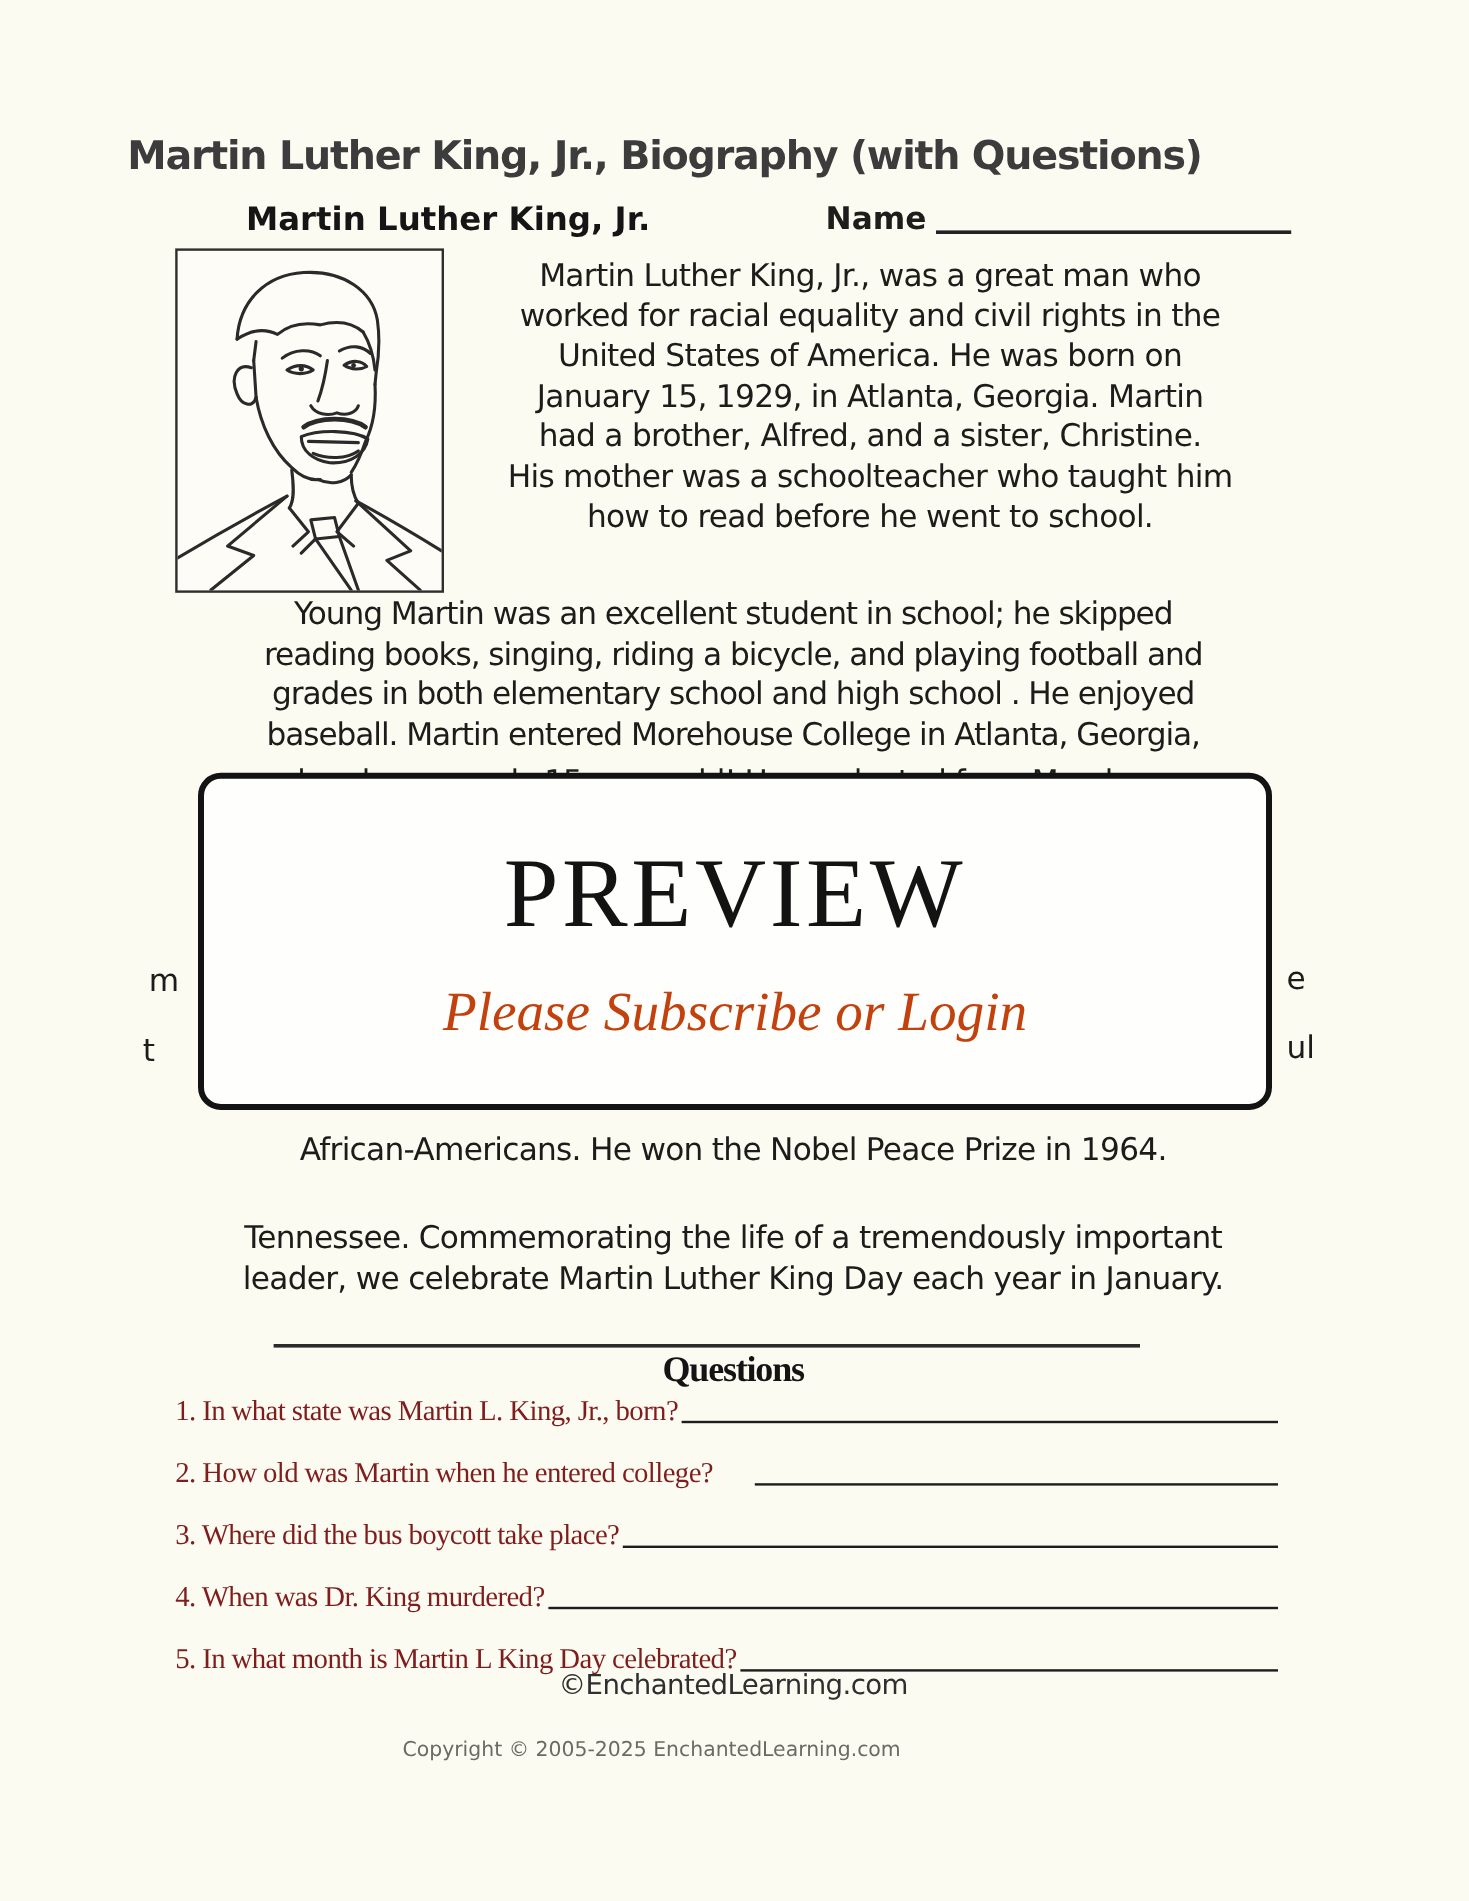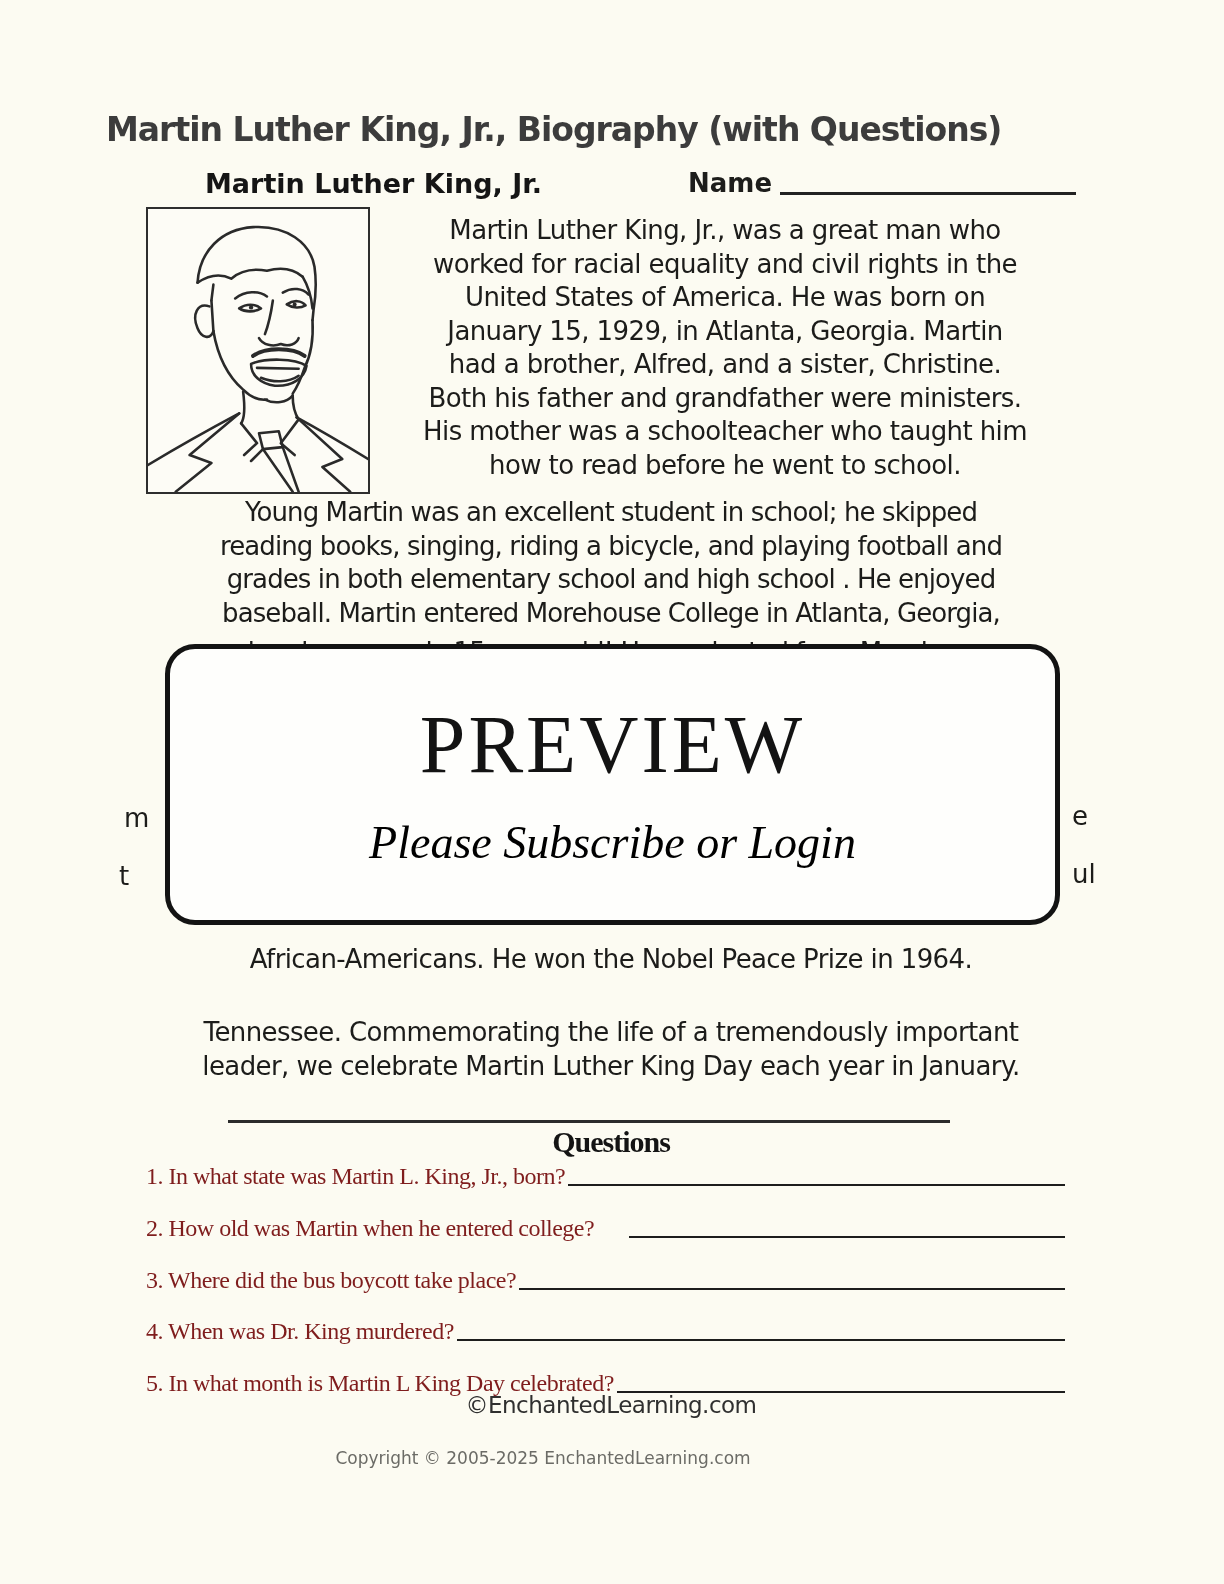--- a/index.html
+++ b/index.html
@@ -47,31 +47,31 @@
   .para2-hidden .line { letter-spacing:-0.9px; }
 
   .frag { font-size:26px; color:#1c1c1a; z-index:1; }
   .frag-left-upper  { left:124px; top:803px; }
   .frag-left-lower  { left:119px; top:861px; }
   .frag-right-upper { left:1072px; top:801px; }
   .frag-right-lower { left:1072px; top:859px;text-align:center; }
 
   .preview-box {
     left:165px; top:644px; width:895px; height:281px;
-    background:#FEFEFC; border:5px solid #131313; border-radius:30px;
+    background:#FEFEFC; border:5px solid #131313; border-radius:19px;
     z-index:5;
     display:flex; flex-direction:column; align-items:center; justify-content:center;
   }
   .preview-title {
     font-family:"Liberation Serif", serif;
     font-size:82px; letter-spacing:3px; color:#131313; line-height:1;
   }
   .preview-sub {
     font-family:"Liberation Serif", serif;
-    font-style:italic; font-size:46px; color:#000000;
+    font-style:italic; font-size:46px; color:#c2410c;
     margin-top:34px; line-height:1;
   }
 
   .para3 { left:146px; top:943px;  width:930px; }
   .para4 { left:146px; top:1016px; width:930px; }
 
   .rule { left:228px; top:1120px; width:722px; height:3px; background:#2b2b2b; }
 
   .q-heading {
     left:146px; top:1125px; width:930px; text-align:center;
@@ -158,21 +158,20 @@
     <path d="M 150 210 L 196 252 L 176 260 L 204 285"></path>
   </svg>
 </div>
 
 <div class="abs para para1">
   <div class="line">Martin Luther King, Jr., was a great man who</div>
   <div class="line">worked for racial equality and civil rights in the</div>
   <div class="line">United States of America. He was born on</div>
   <div class="line">January 15, 1929, in Atlanta, Georgia. Martin</div>
   <div class="line">had a brother, Alfred, and a sister, Christine.</div>
-  <div class="line">Both his father and grandfather were ministers.</div>
   <div class="line">His mother was a schoolteacher who taught him</div>
   <div class="line">how to read before he went to school.</div>
 </div>
 
 <div class="abs para para2">
   <div class="line">Young Martin was an excellent student in school; he skipped</div>
   <div class="line">reading books, singing, riding a bicycle, and playing football and</div>
   <div class="line">grades in both elementary school and high school . He enjoyed</div>
   <div class="line">baseball. Martin entered Morehouse College in Atlanta, Georgia,</div>
 </div>

